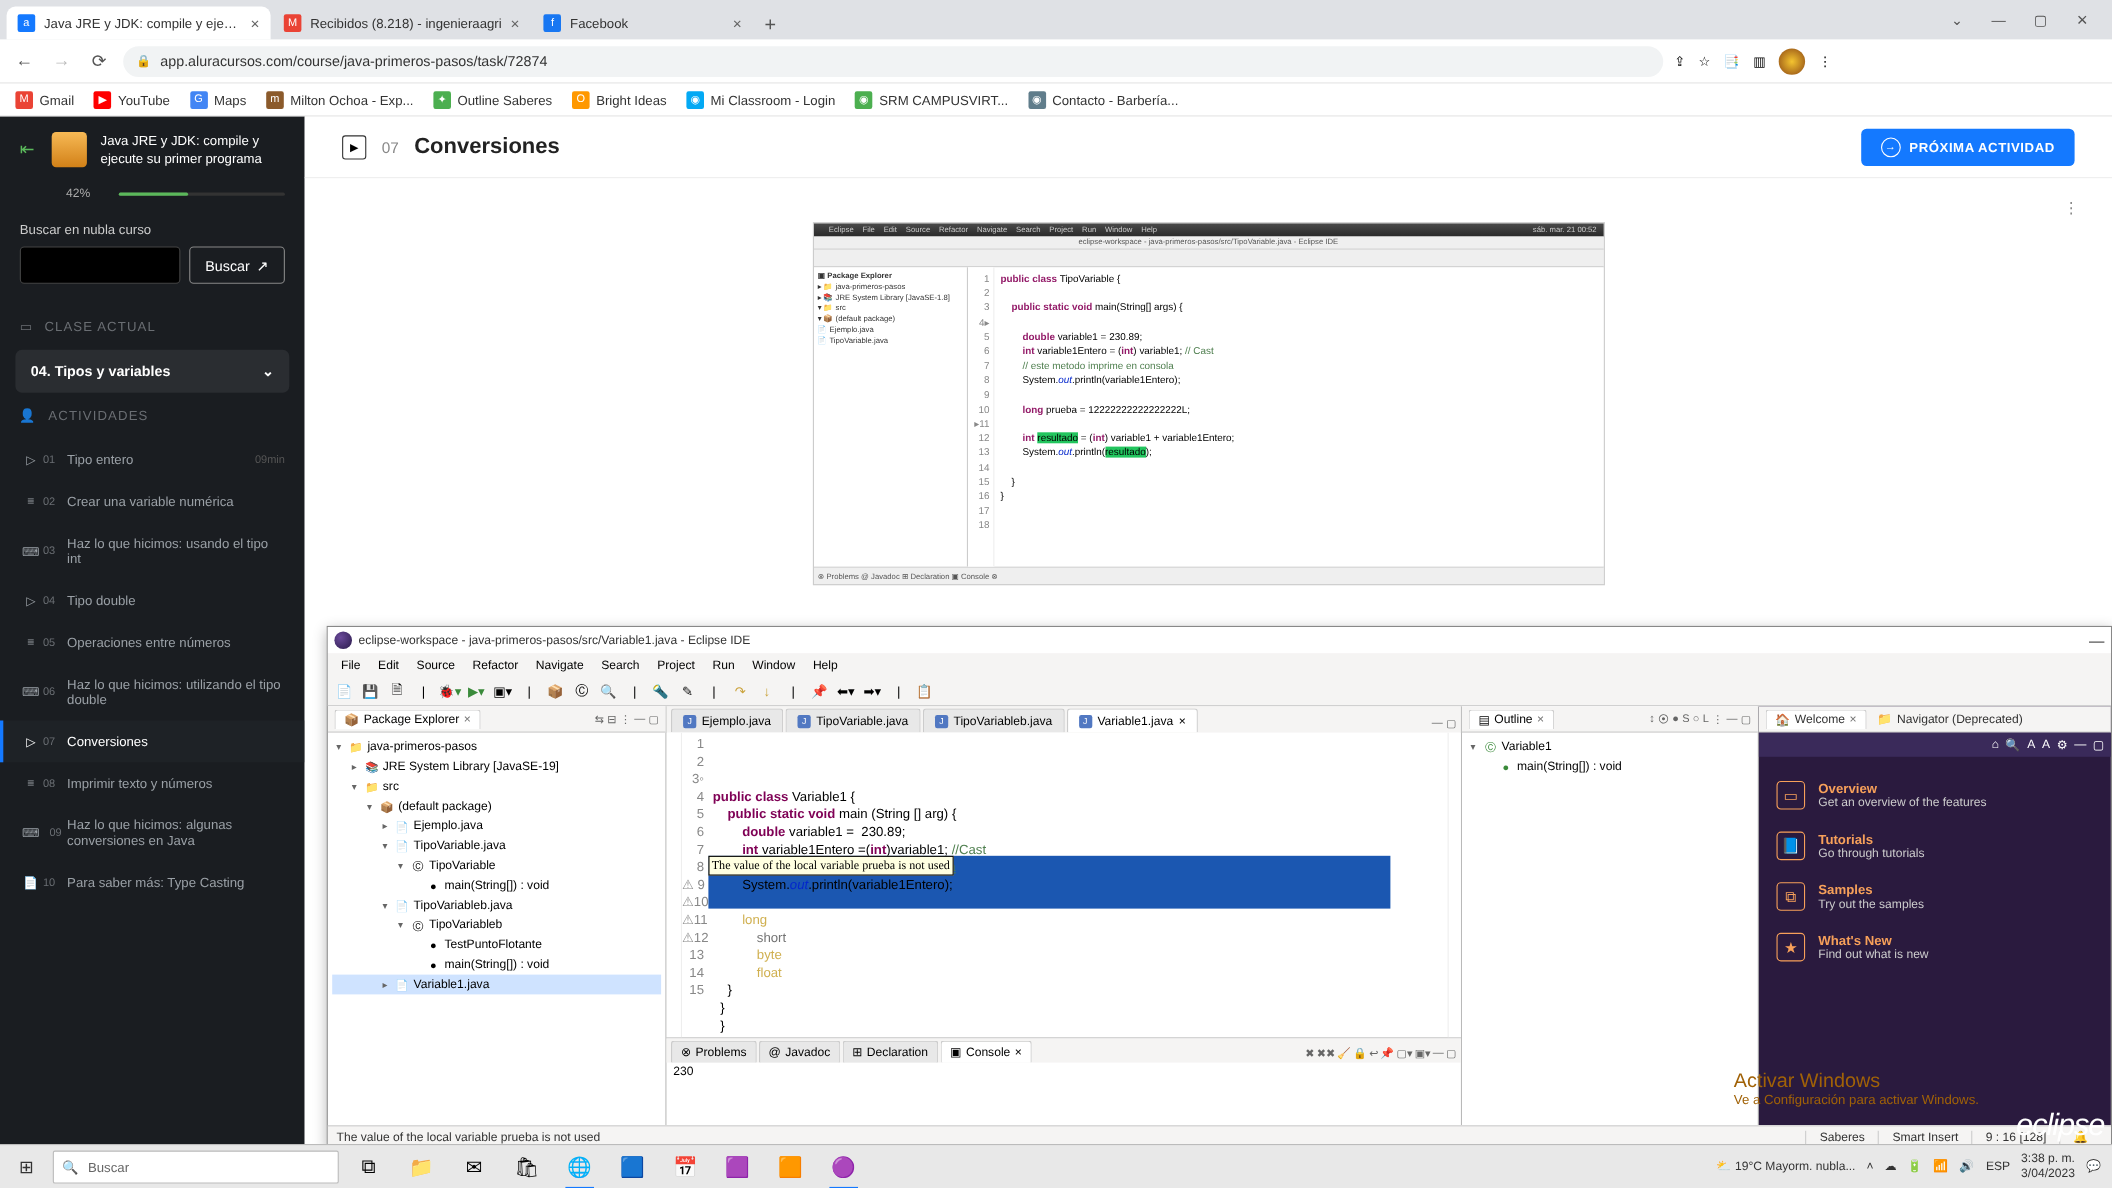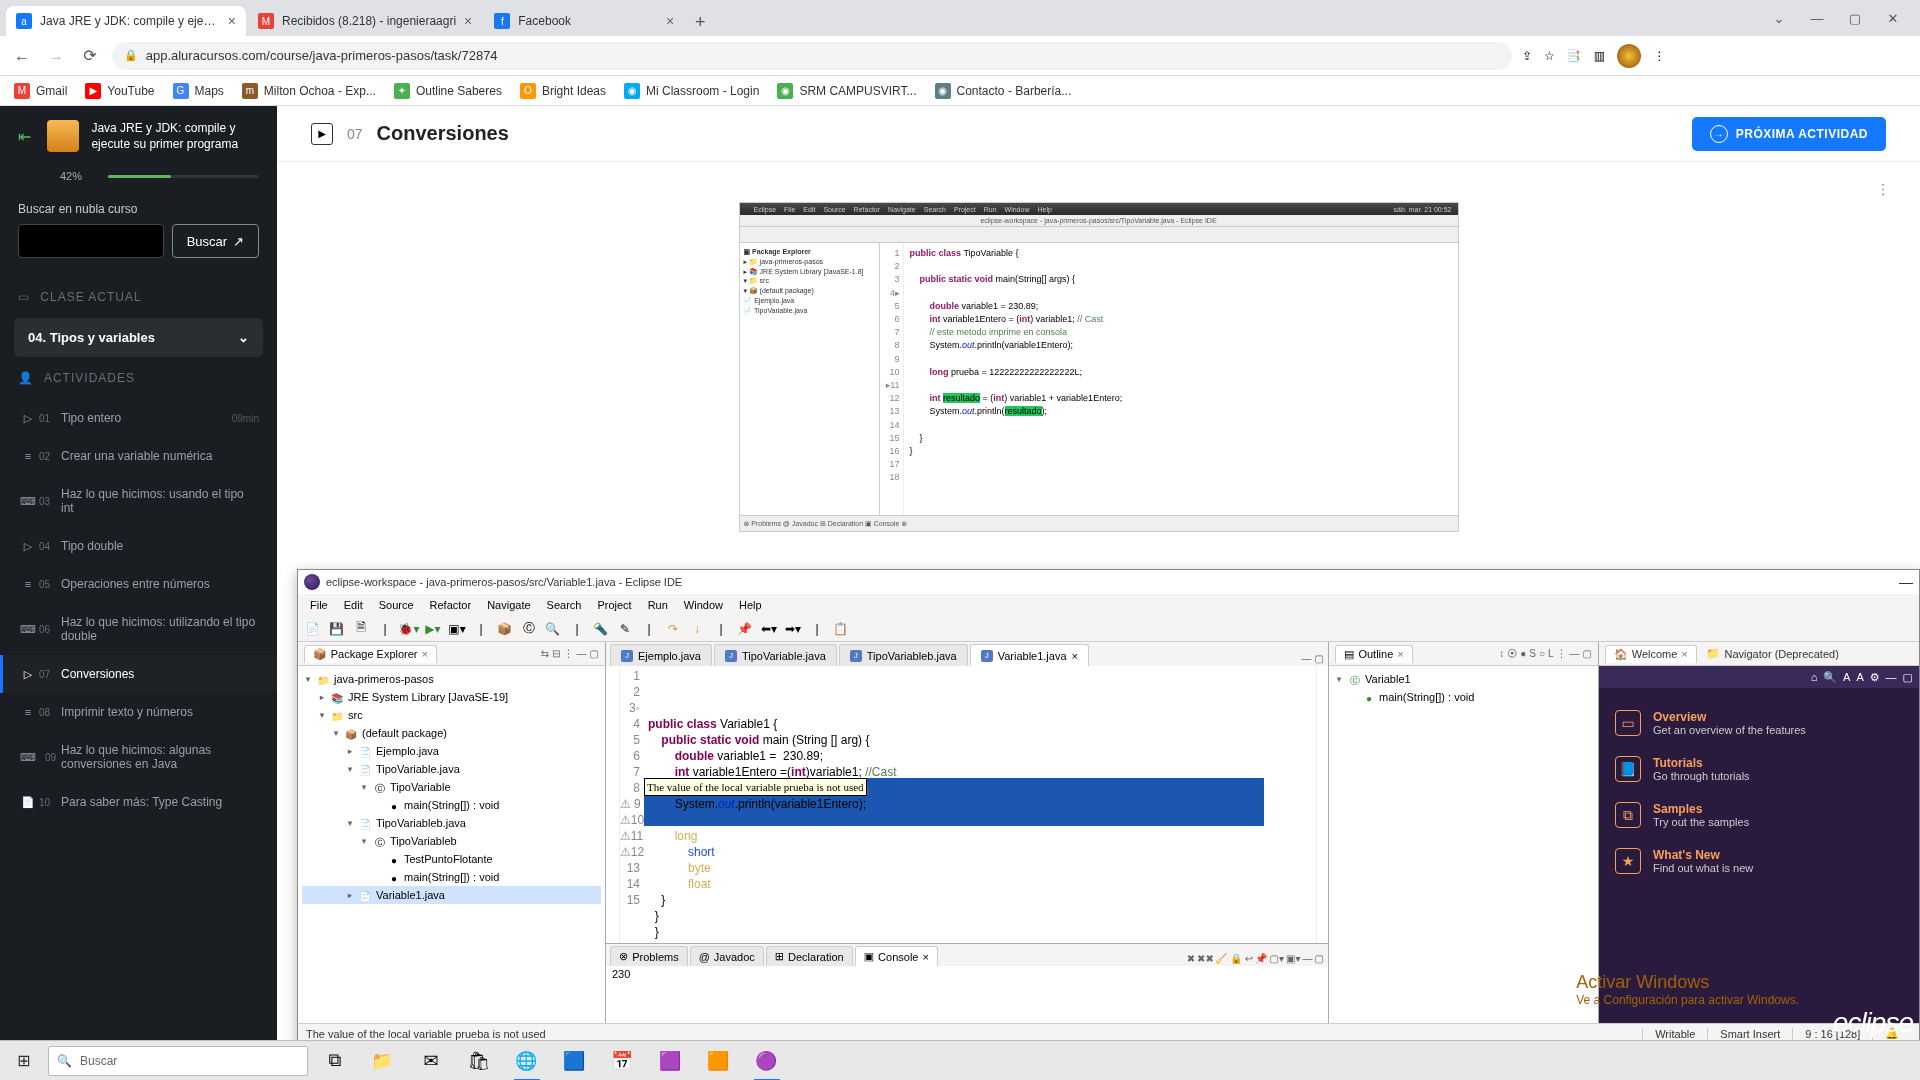--- a/index.html
+++ b/index.html
@@ -572,21 +572,21 @@
           <div class="sel-block"></div>
           <div class="warn-tip">The value of the local variable prueba is not used</div>
 <pre><span class="kw2">public class</span> Variable1 {
     <span class="kw2">public static void</span> main (String [] arg) {
         <span class="kw2">double</span> variable1 =  230.89;
         <span class="kw2">int</span> variable1Entero =(<span class="kw2">int</span>)variable1; <span class="cmt">//Cast</span>
         <span class="cmt">//Este <u>metodo</u> <u>imprime</u> en la <u>consola</u></span>
         System.<span class="fld">out</span>.println(variable1Entero);
 
 <span class="sel-txt">        <span style="color:#d0b050">long</span> prueba = 1222222222222222222L;</span>
-<span class="sel-txt">            <span style="color:#1d4ed8">short</span> <u>numeroPequeno</u> = 13555;</span>
+<span class="sel-txt">            <span style="color:#737373">short</span> <u>numeroPequeno</u> = 13555;</span>
 <span class="sel-txt">            <span style="color:#d0b050">byte</span> <u>numeroAunMasPequeno</u> = 15;</span>
 <span class="sel-txt">            <span style="color:#d0b050">float</span> <u>numeroDecimalPequeno</u> = 2.5F;</span>
     }
   }
   }
 </pre>
         </div>
         <div class="ed-o-ruler"></div>
       </div>
       <div class="ew-console">
@@ -709,21 +709,21 @@
               <div class="t">What's New</div>
               <div class="s">Find out what is new</div>
             </div>
           </div>
         </div>
       <div class="eclipse-logo-txt">eclipse</div>
     </div>
   </div>
   <div class="ew-status">
     <span class="msg">The value of the local variable prueba is not used</span>
-    <span class="cell">Writable</span>
+    <span class="cell">Saberes</span>
     <span class="cell">Smart Insert</span>
     <span class="cell">9 : 16 [128]</span>
     <span class="cell">🔔</span>
   </div>
   <div class="watermark">
     <div class="big">Activar Windows</div>
     <div>Ve a Configuración para activar Windows.</div>
   </div>
 </div>
 
@@ -735,13 +735,27 @@
     <div class="app">📁</div>
     <div class="app">✉</div>
     <div class="app">🛍</div>
     <div class="app active">🌐</div>
     <div class="app">🟦</div>
     <div class="app">📅</div>
     <div class="app">🟪</div>
     <div class="app">🟧</div>
     <div class="app active">🟣</div>
   </div>
+  <div class="tray">
+    <span>⛅ <span>19°C  Mayorm. nubla...</span></span>
+    <span>˄</span>
+    <span>☁</span>
+    <span>🔋</span>
+    <span>📶</span>
+    <span>🔊</span>
+    <span>ESP</span>
+    <div class="clock">
+      <div>3:38 p. m.</div>
+      <div>3/04/2023</div>
+    </div>
+    <span>💬</span>
+  </div>
 </div>
 
 </body></html>

